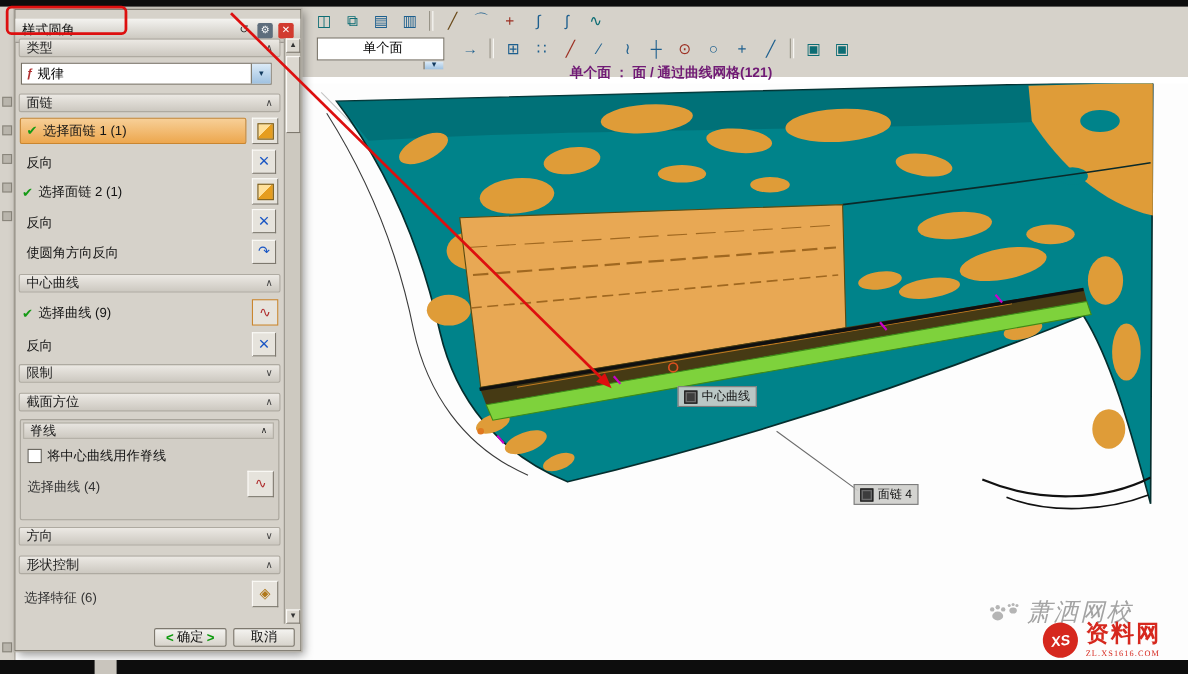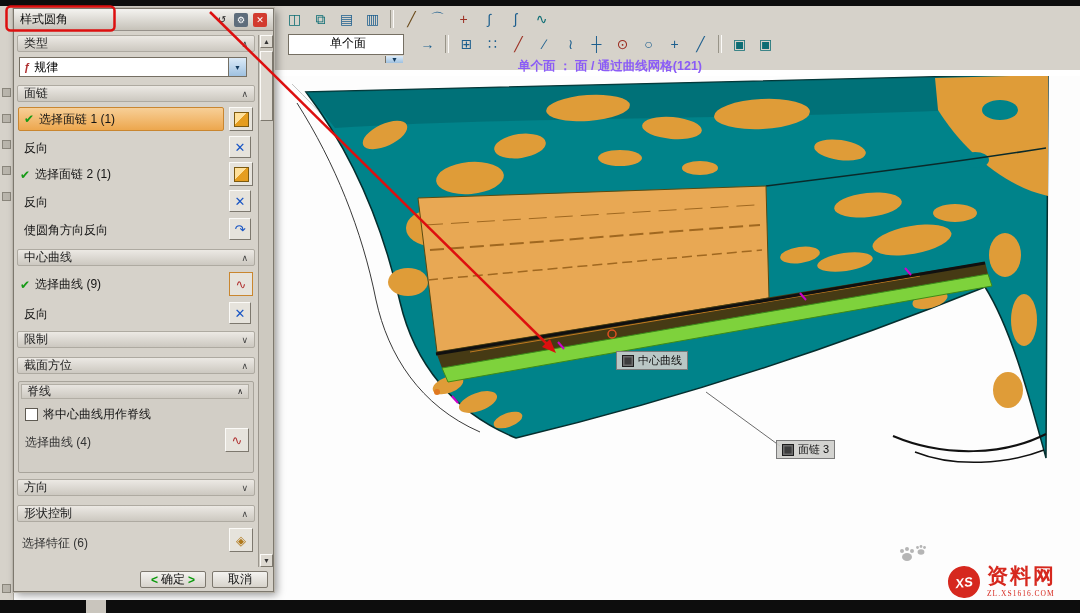--- a/index.html
+++ b/index.html
@@ -8,21 +8,21 @@
   .abs{position:absolute;box-sizing:border-box;}
   .blackbar{background:#0d0d0d;}
   .tbbg{background:#d6d2ca;}
   .tb-row{display:flex;align-items:center;gap:3px;}
   .tb-icon{width:21px;height:20px;display:flex;align-items:center;justify-content:center;
            font-size:14px;color:#1d5f8e;border:1px solid transparent;border-radius:2px;}
   .tb-sep{width:2px;height:18px;border-left:1px solid #989488;border-right:1px solid #fbfaf8;margin:0 3px;}
   .combo{background:#fff;border:1px solid #756f63;display:flex;align-items:center;font-size:12px;padding-left:4px;gap:4px;}
   .combo .dd{margin-left:auto;width:17px;align-self:stretch;background:linear-gradient(#dcebf8,#9fc1e0);
              border-left:1px solid #756f63;display:flex;align-items:center;justify-content:center;font-size:7px;color:#123a5e;}
-  .status{font-size:12.5px;font-weight:bold;color:#8b5cf6;text-align:center;}
+  .status{font-size:12.5px;font-weight:bold;color:#701a75;text-align:center;}
   
   .dlg{background:#d6d2ca;border:1px solid #7d786e;outline:1px solid #b9b5ac;box-shadow:3px 3px 8px rgba(0,0,0,.4);}
   .dlg-title{background:linear-gradient(#f4f3f0,#c6c2b9);border-bottom:1px solid #96918a;
              display:flex;align-items:center;font-size:12px;color:#111;padding:0 6px;gap:5px;}
   .dlg-title .spacer{flex:1;}
   .tb-mini{width:14px;height:14px;display:flex;align-items:center;justify-content:center;font-size:10px;}
   .hdr{background:linear-gradient(#ece9e4,#ccc8c0);border:1px solid #aeaaa1;border-radius:2px;
        display:flex;align-items:center;font-size:12px;color:#1c1c1c;padding:0 6px;}
   .hdr .chev{margin-left:auto;font-size:9px;color:#444;}
   .rowlbl{display:flex;align-items:center;gap:5px;font-size:12px;color:#141414;}
@@ -139,21 +139,21 @@
       <line x1="706" y1="392" x2="780" y2="446" stroke="#6b6b6b" stroke-width="1"></line>
     </svg>
   </div>
 
   <div class="abs tag" style="left:616px;top:351px;z-index:5;">
     <span class="tagicon"></span>
     <span>中心曲线</span>
   </div>
   <div class="abs tag" style="left:776px;top:440px;z-index:5;">
     <span class="tagicon"></span>
-    <span>面链 3</span>
+    <span>面链 4</span>
   </div>
 
   <div class="abs tb-row" style="left:283px;top:8px;z-index:2;">
     <span class="tb-icon" style="color:#0d6d74;">◫</span>
     <span class="tb-icon" style="color:#0d6d74;">⧉</span>
     <span class="tb-icon" style="color:#1d5f8e;">▤</span>
     <span class="tb-icon" style="color:#1d5f8e;">▥</span>
     <span class="tb-sep"></span>
     <span class="tb-icon" style="color:#6a4a1a;">╱</span>
     <span class="tb-icon" style="color:#1d5f8e;">⌒</span>
@@ -192,21 +192,21 @@
     <div class="stripicon abs" style="left:2px;top:82px;"></div>
     <div class="stripicon abs" style="left:2px;top:108px;"></div>
     <div class="stripicon abs" style="left:2px;top:134px;"></div>
     <div class="stripicon abs" style="left:2px;top:160px;"></div>
     <div class="stripicon abs" style="left:2px;top:186px;"></div>
     <div class="stripicon abs" style="left:2px;top:578px;"></div>
   </div>
 
   <div class="abs dlg" style="left:13px;top:8px;width:261px;height:584px;z-index:10;">
 
-    <div class="dlg-title abs" style="left:0;top:0;width:259px;height:22px;">
+    <div class="dlg-title abs" style="left:0;top:8px;width:259px;height:22px;">
       <span>样式圆角</span>
       <span class="spacer"></span>
       <span class="tb-mini" style="color:#222;">↺</span>
       <span class="tb-mini" style="background:#5e6d7c;color:#fff;border-radius:2px;font-size:9px;">⚙</span>
       <span class="tb-mini" style="background:#d23b2f;color:#fff;border-radius:2px;font-size:9px;">✕</span>
     </div>
 
     <div class="hdr abs" style="left:3px;top:26px;width:238px;height:17px;">
       <span>类型</span>
       <span class="chev">∧</span>
@@ -338,20 +338,21 @@
         <ellipse cx="9" cy="15" rx="5" ry="4"></ellipse>
         <circle cx="4" cy="9" r="2"></circle>
           <circle cx="9" cy="7" r="2"></circle>
           <circle cx="14" cy="9" r="2"></circle>
         <ellipse cx="23" cy="10" rx="3.4" ry="2.8"></ellipse>
         <circle cx="19.5" cy="5.5" r="1.4"></circle>
           <circle cx="23" cy="4.5" r="1.4"></circle>
           <circle cx="26.5" cy="5.5" r="1.4"></circle>
       </g>
     </svg>
+    <span class="wm-school">萧洒网校</span>
   </div>
   <div class="abs" style="left:948px;top:566px;z-index:45;display:flex;align-items:center;gap:7px;">
     <div class="wm-badge">
       <span>XS</span>
     </div>
     <div style="display:flex;flex-direction:column;font-family:Liberation Serif, serif;">
       <span class="wm-brand">资料网</span>
       <span class="wm-url">ZL.XS1616.COM</span>
     </div>
   </div>

